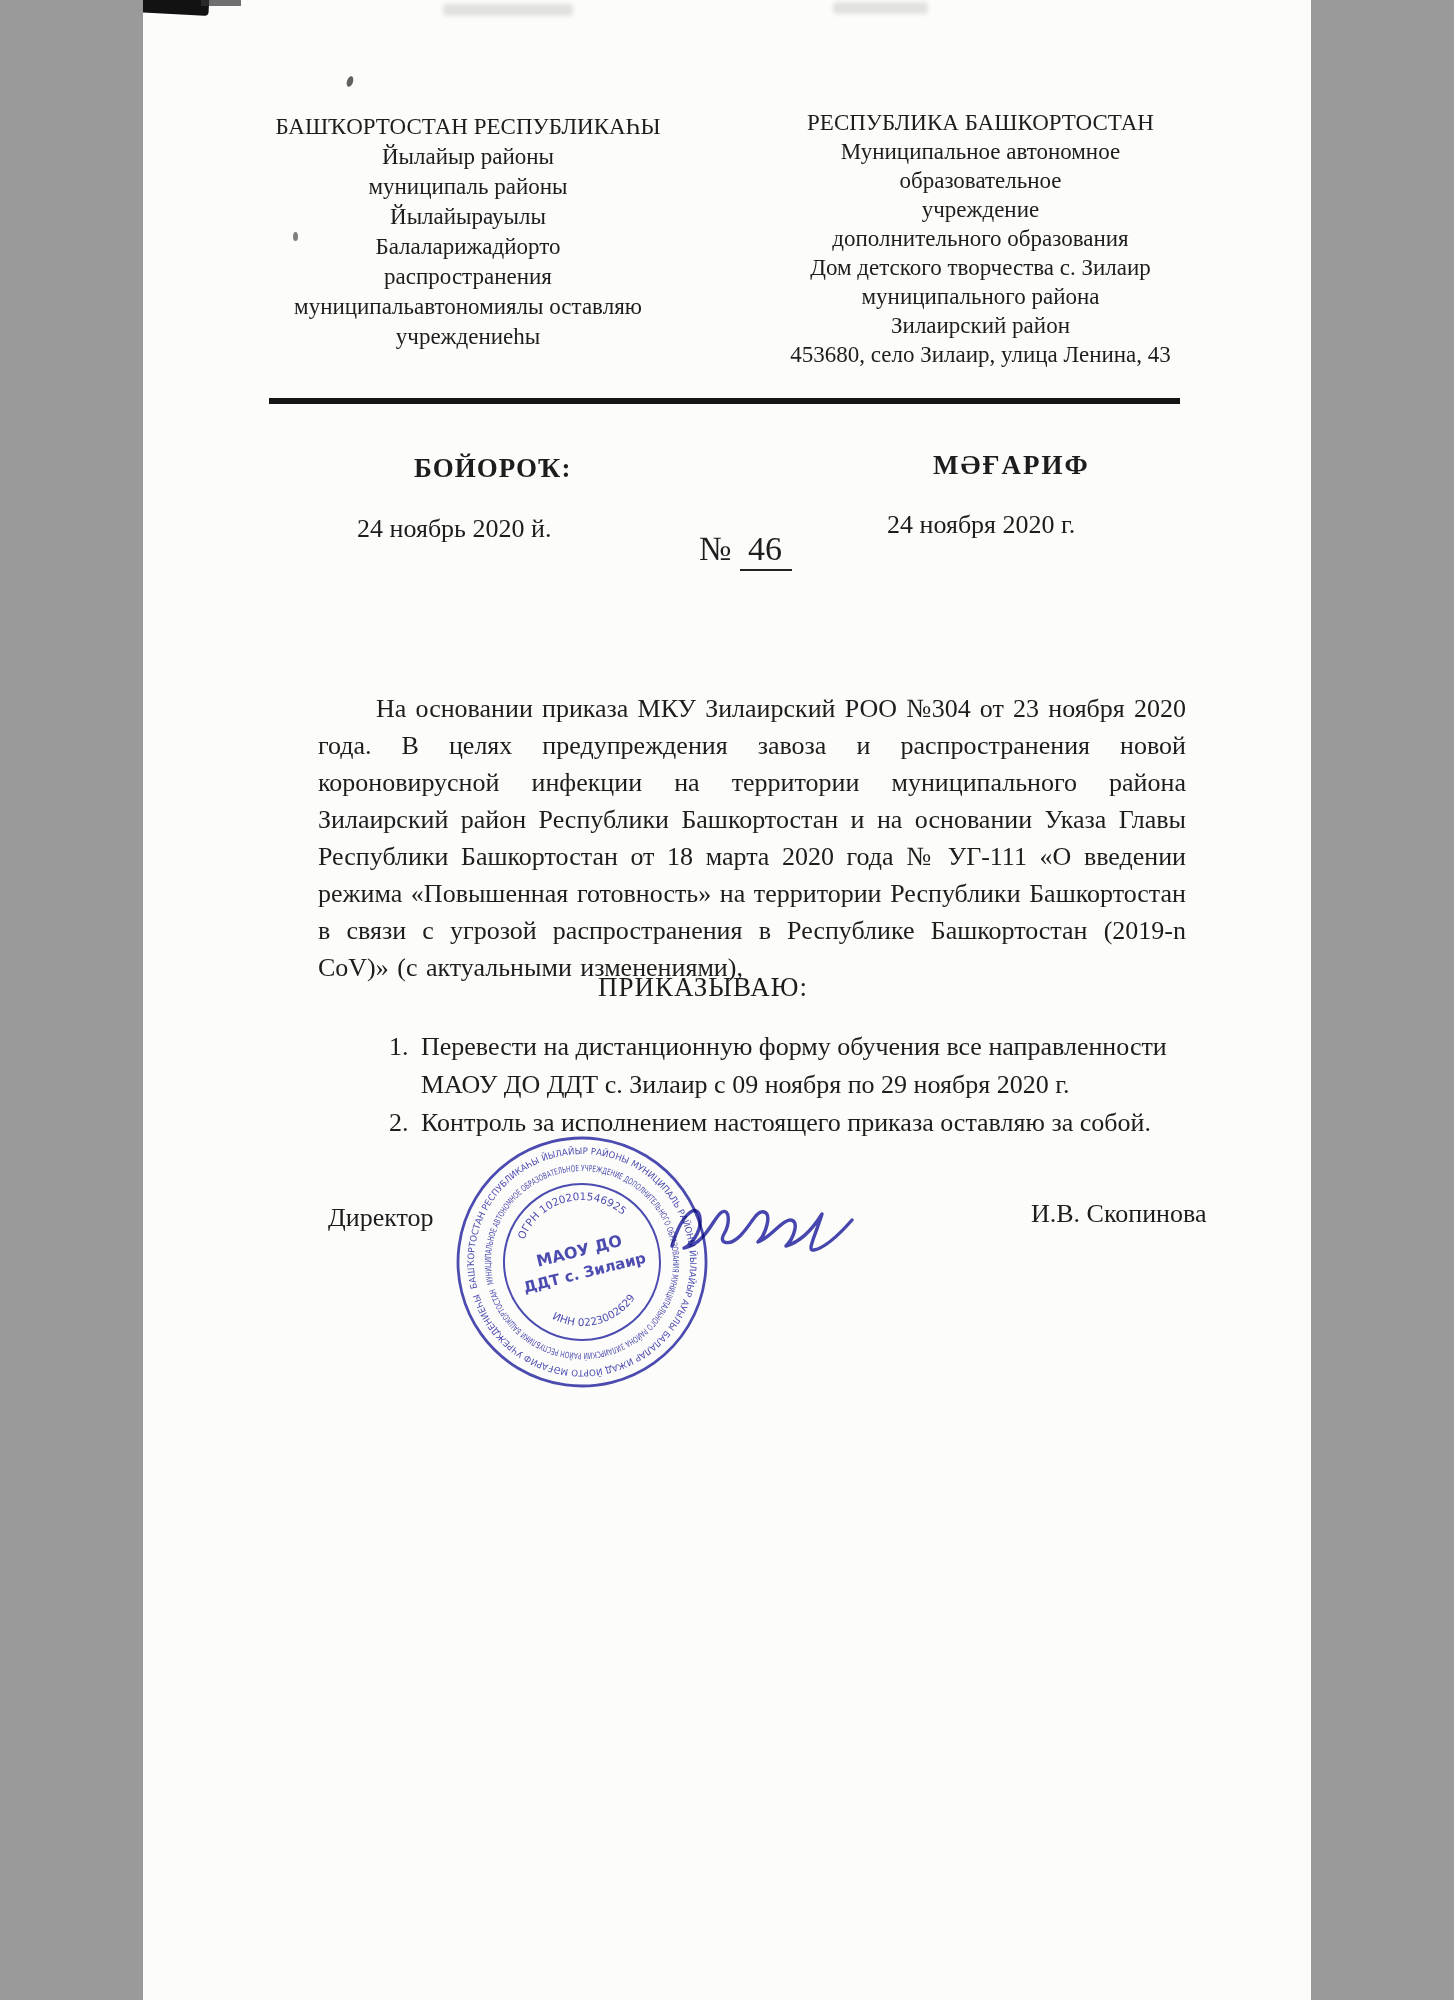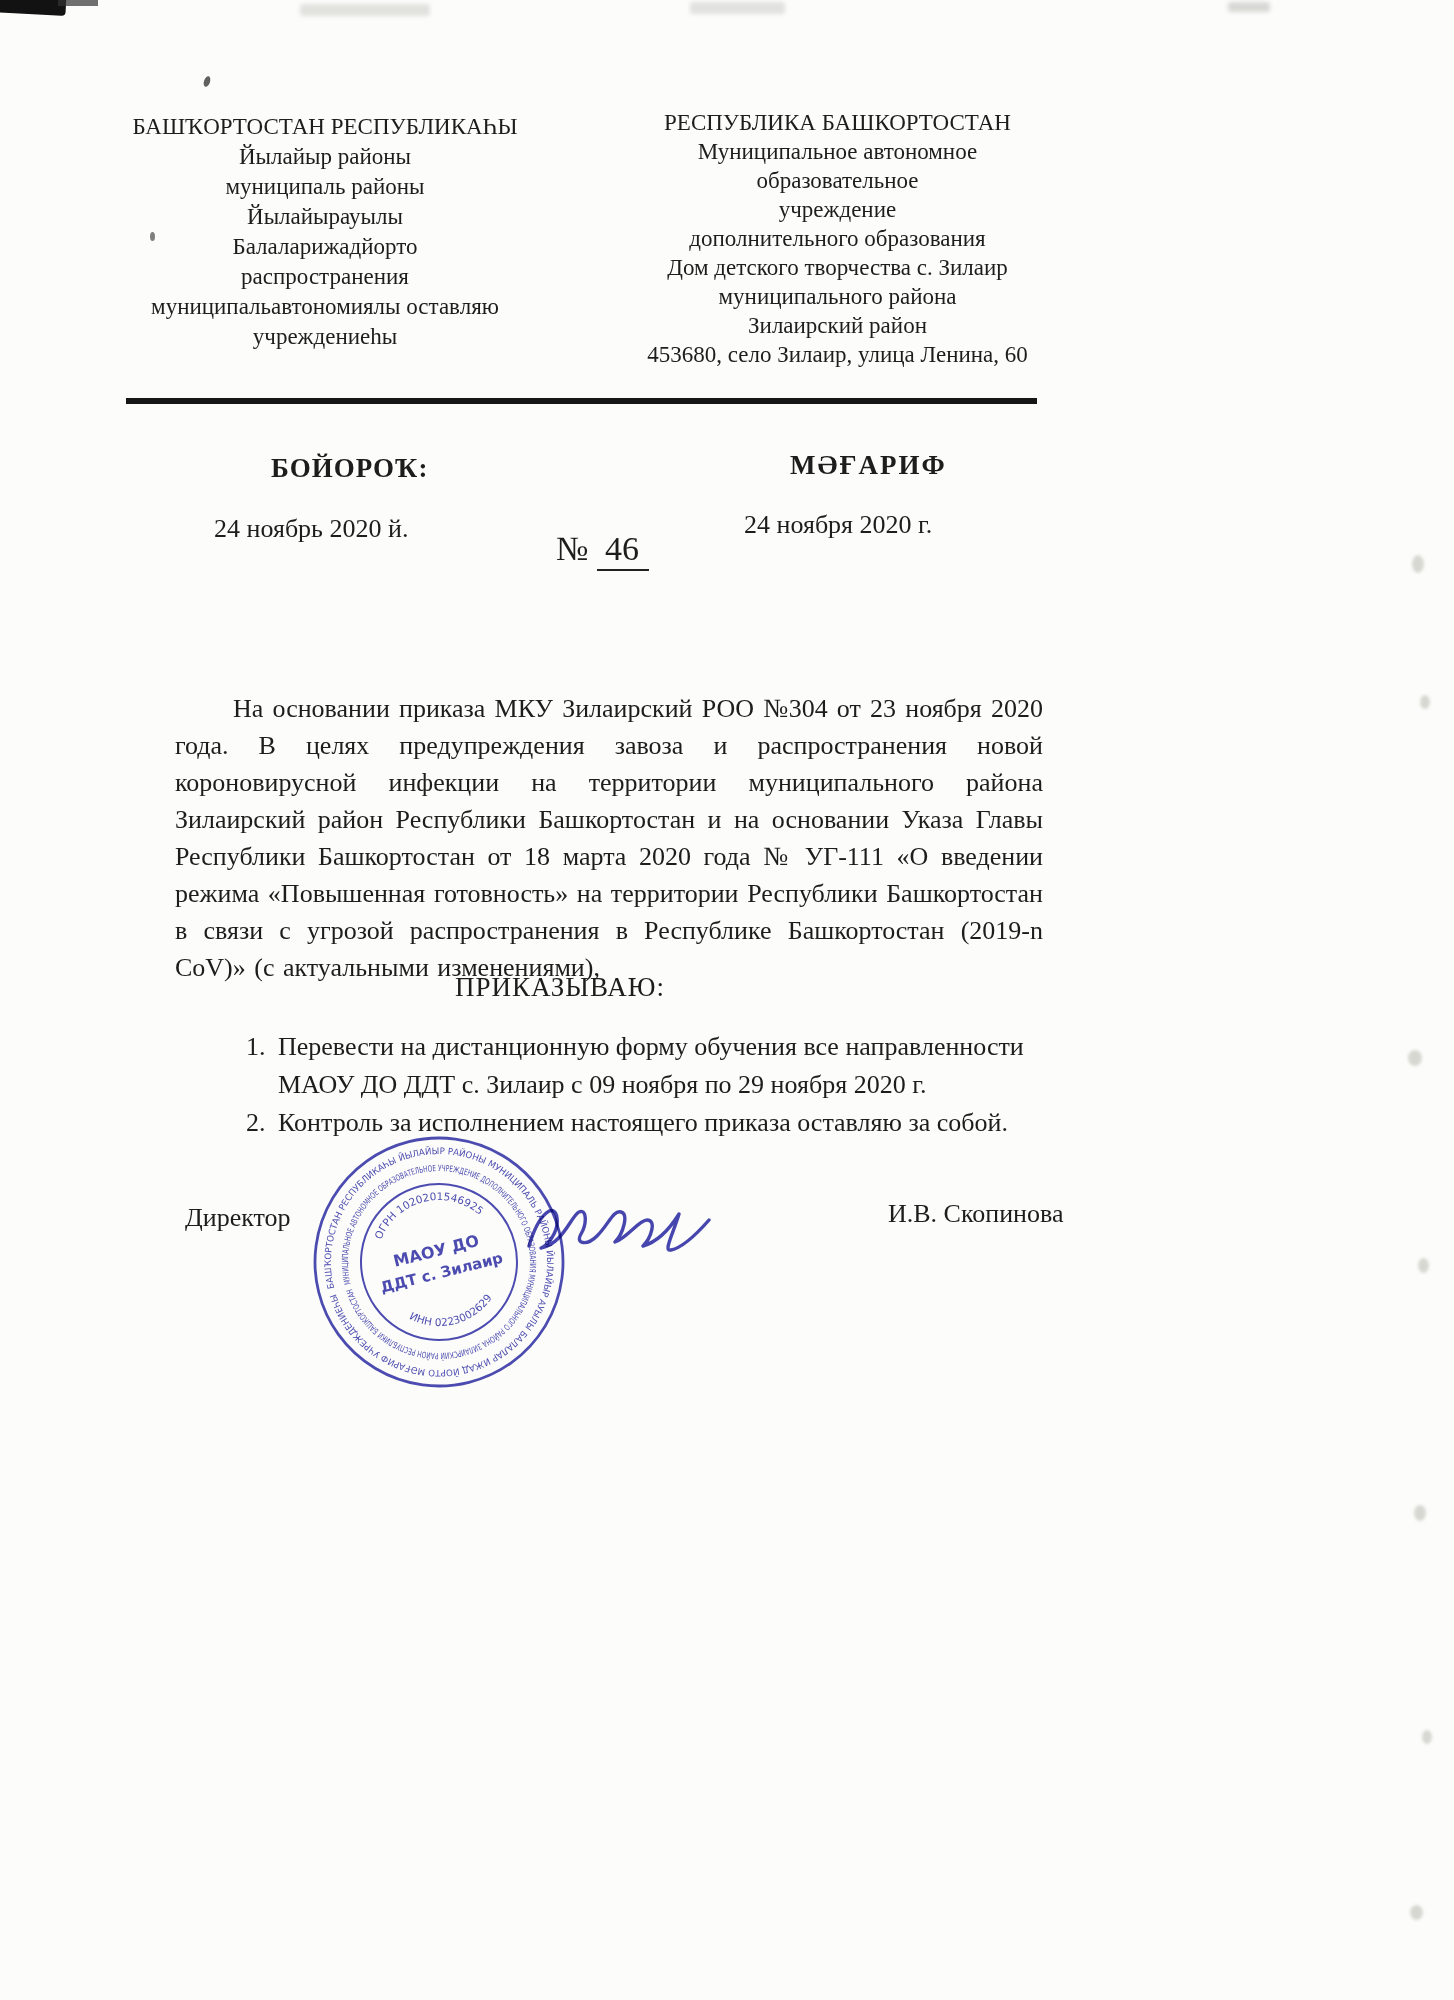--- a/index.html
+++ b/index.html
@@ -1,18 +1,18 @@
 <!DOCTYPE html>
 <html><head>
 <meta charset="utf-8">
 <style>
   html,body{margin:0;padding:0;background:#9a9a9a;}
   .page{
     position:relative;
-    width:1454px;height:2000px;
+    width:1168px;height:2000px;
     margin:0 auto;
     background:#fcfcfa;
     font-family:"Liberation Serif","DejaVu Serif",serif;
     color:#1d1d1d;
     overflow:hidden;
   }
   .abs{position:absolute;}
   .letterhead{
     font-size:23px;line-height:30px;text-align:center;
   }
@@ -83,21 +83,21 @@
 
   <div class="abs letterhead" style="left:630px;top:108px;width:415px;line-height:29px;">
     <div class="lh-line">РЕСПУБЛИКА БАШКОРТОСТАН</div>
     <div class="lh-line">Муниципальное автономное</div>
     <div class="lh-line">образовательное</div>
     <div class="lh-line">учреждение</div>
     <div class="lh-line">дополнительного образования</div>
     <div class="lh-line">Дом детского творчества с. Зилаир</div>
     <div class="lh-line">муниципального района</div>
     <div class="lh-line">Зилаирский район</div>
-    <div class="lh-line">453680, село Зилаир, улица Ленина,  60</div>
+    <div class="lh-line">453680, село Зилаир, улица Ленина,  43</div>
   </div>
 
   <div class="abs rule" style="left:126px;top:398px;width:911px;height:6px;"></div>
 
   <div class="abs order-title" style="left:271px;top:453px;">БОЙОРОҠ:</div>
   <div class="abs order-title" style="left:790px;top:450px;letter-spacing:2px;">МӘҒАРИФ</div>
 
   <div class="abs order-date" style="left:214px;top:514px;">24 ноябрь 2020 й.</div>
   <div class="abs order-number" style="left:556px;top:530px;">
     <span>№</span>

